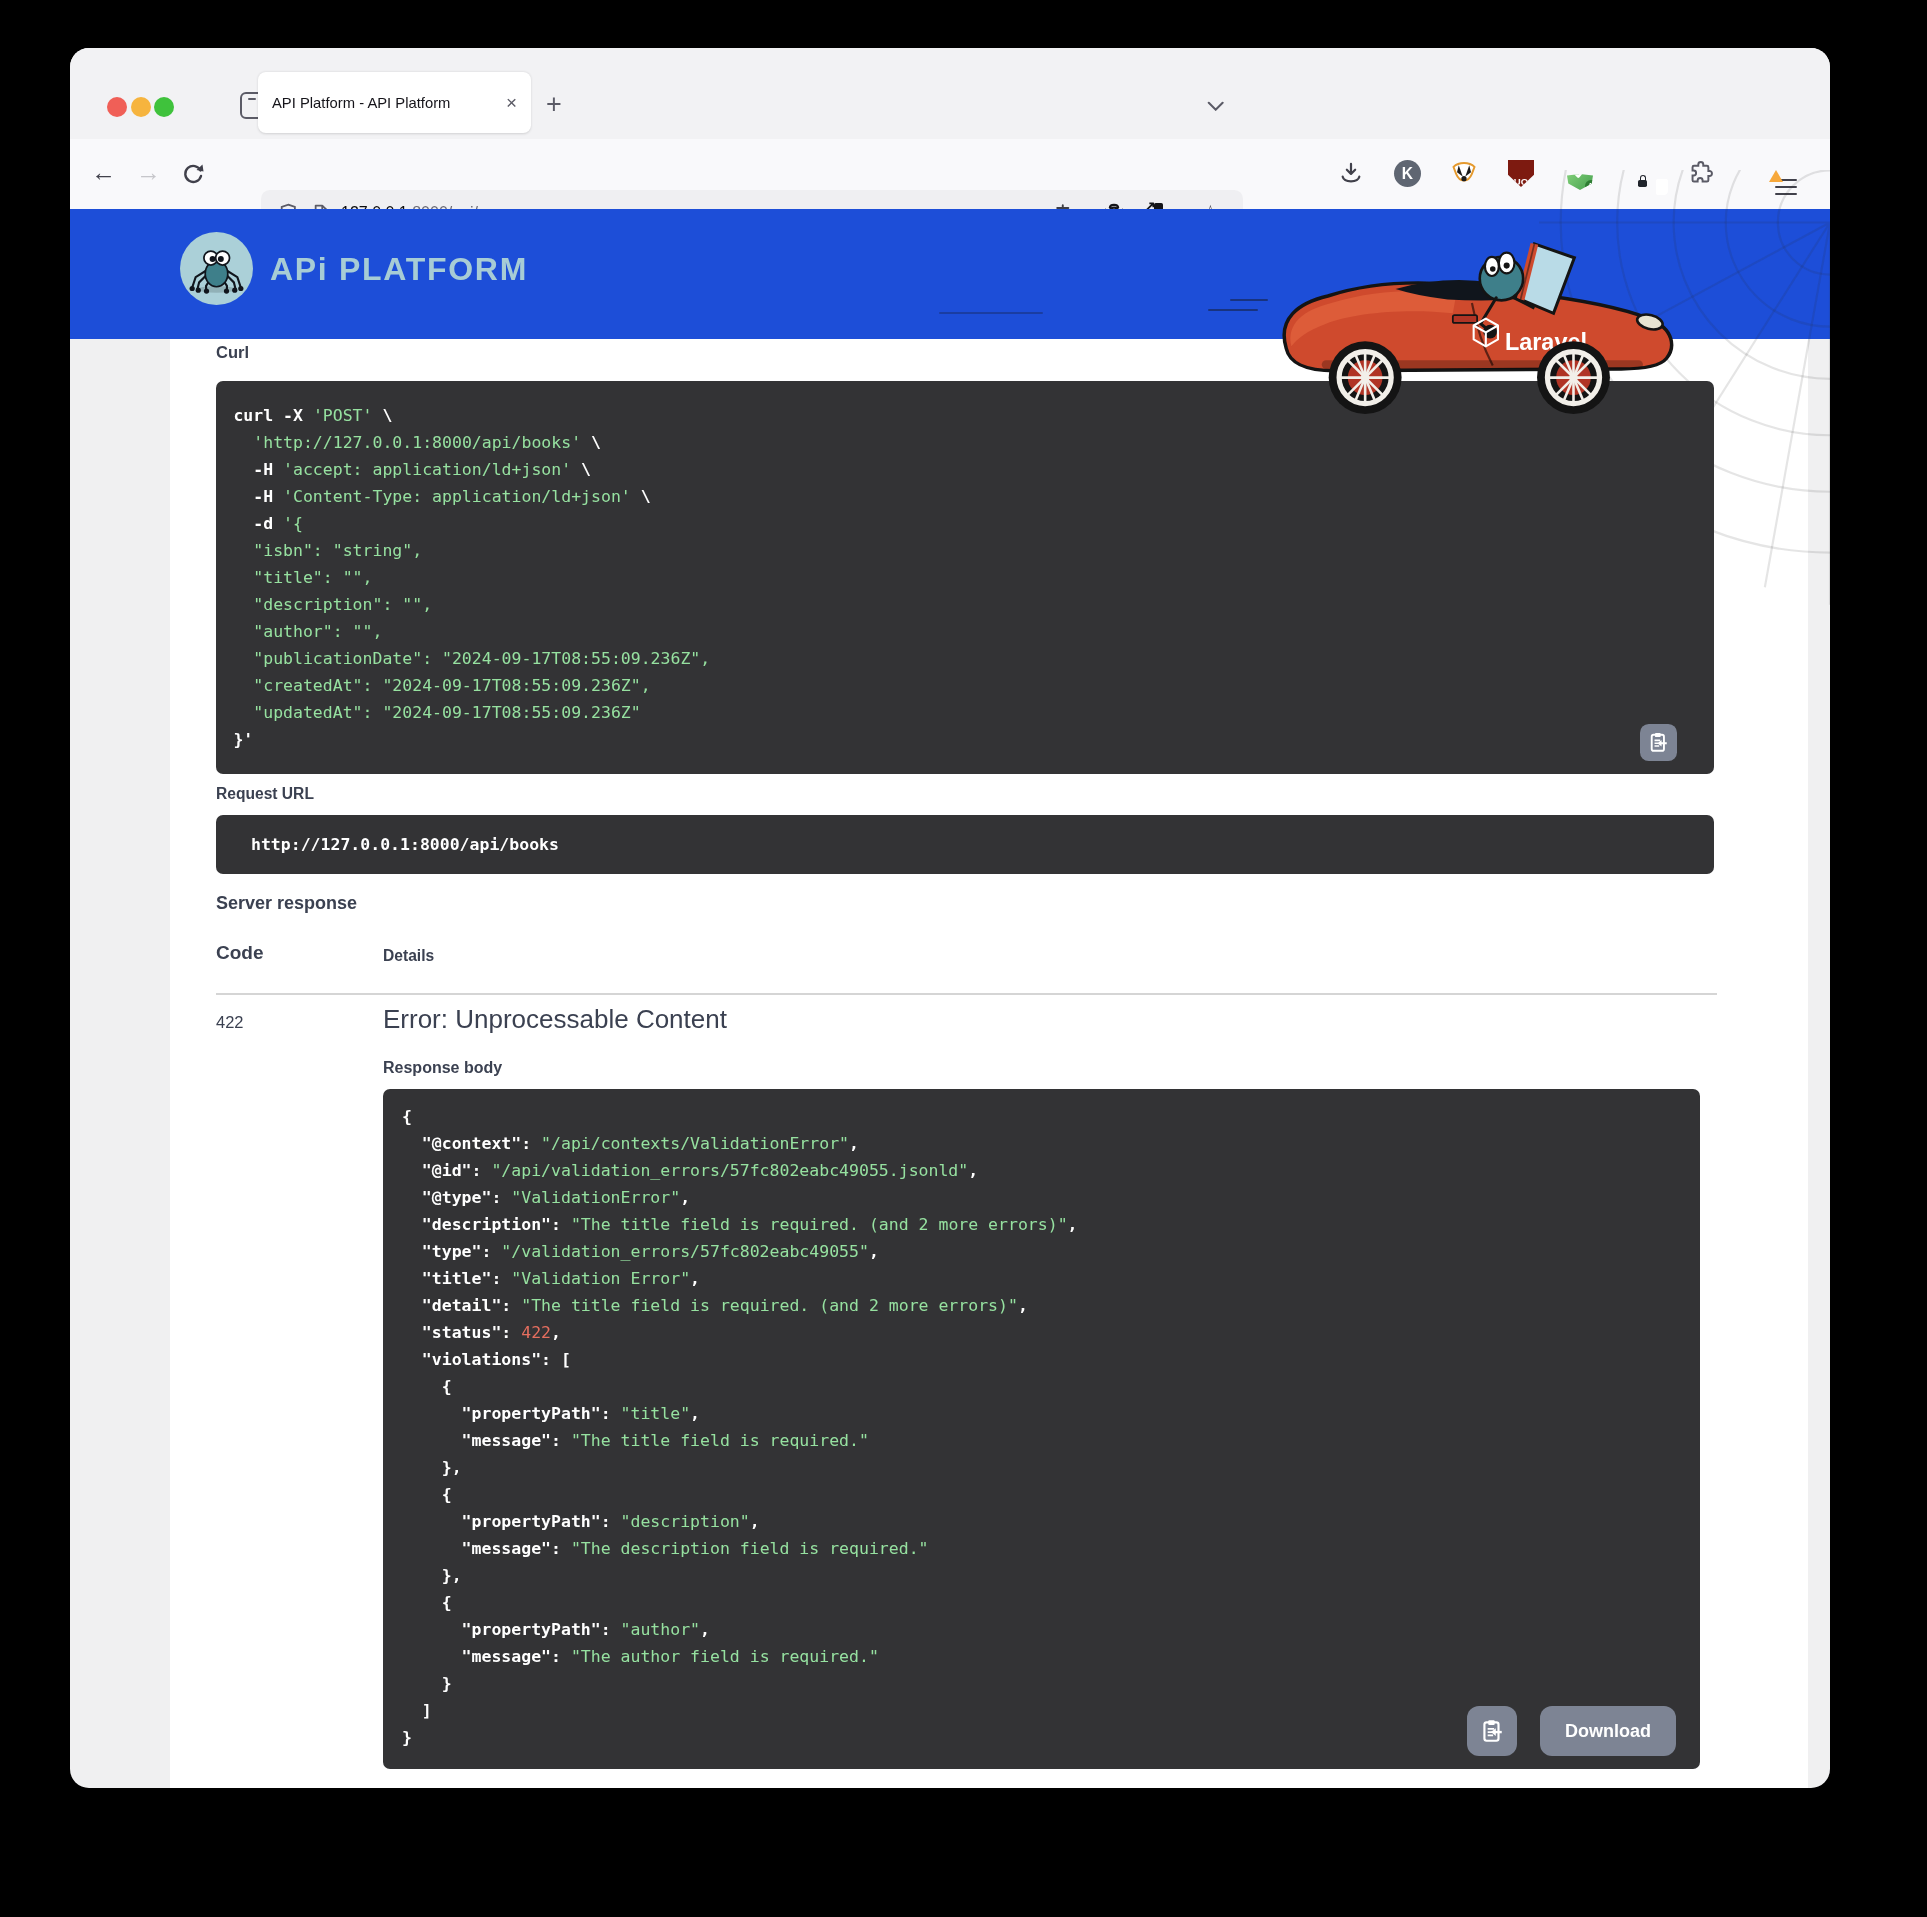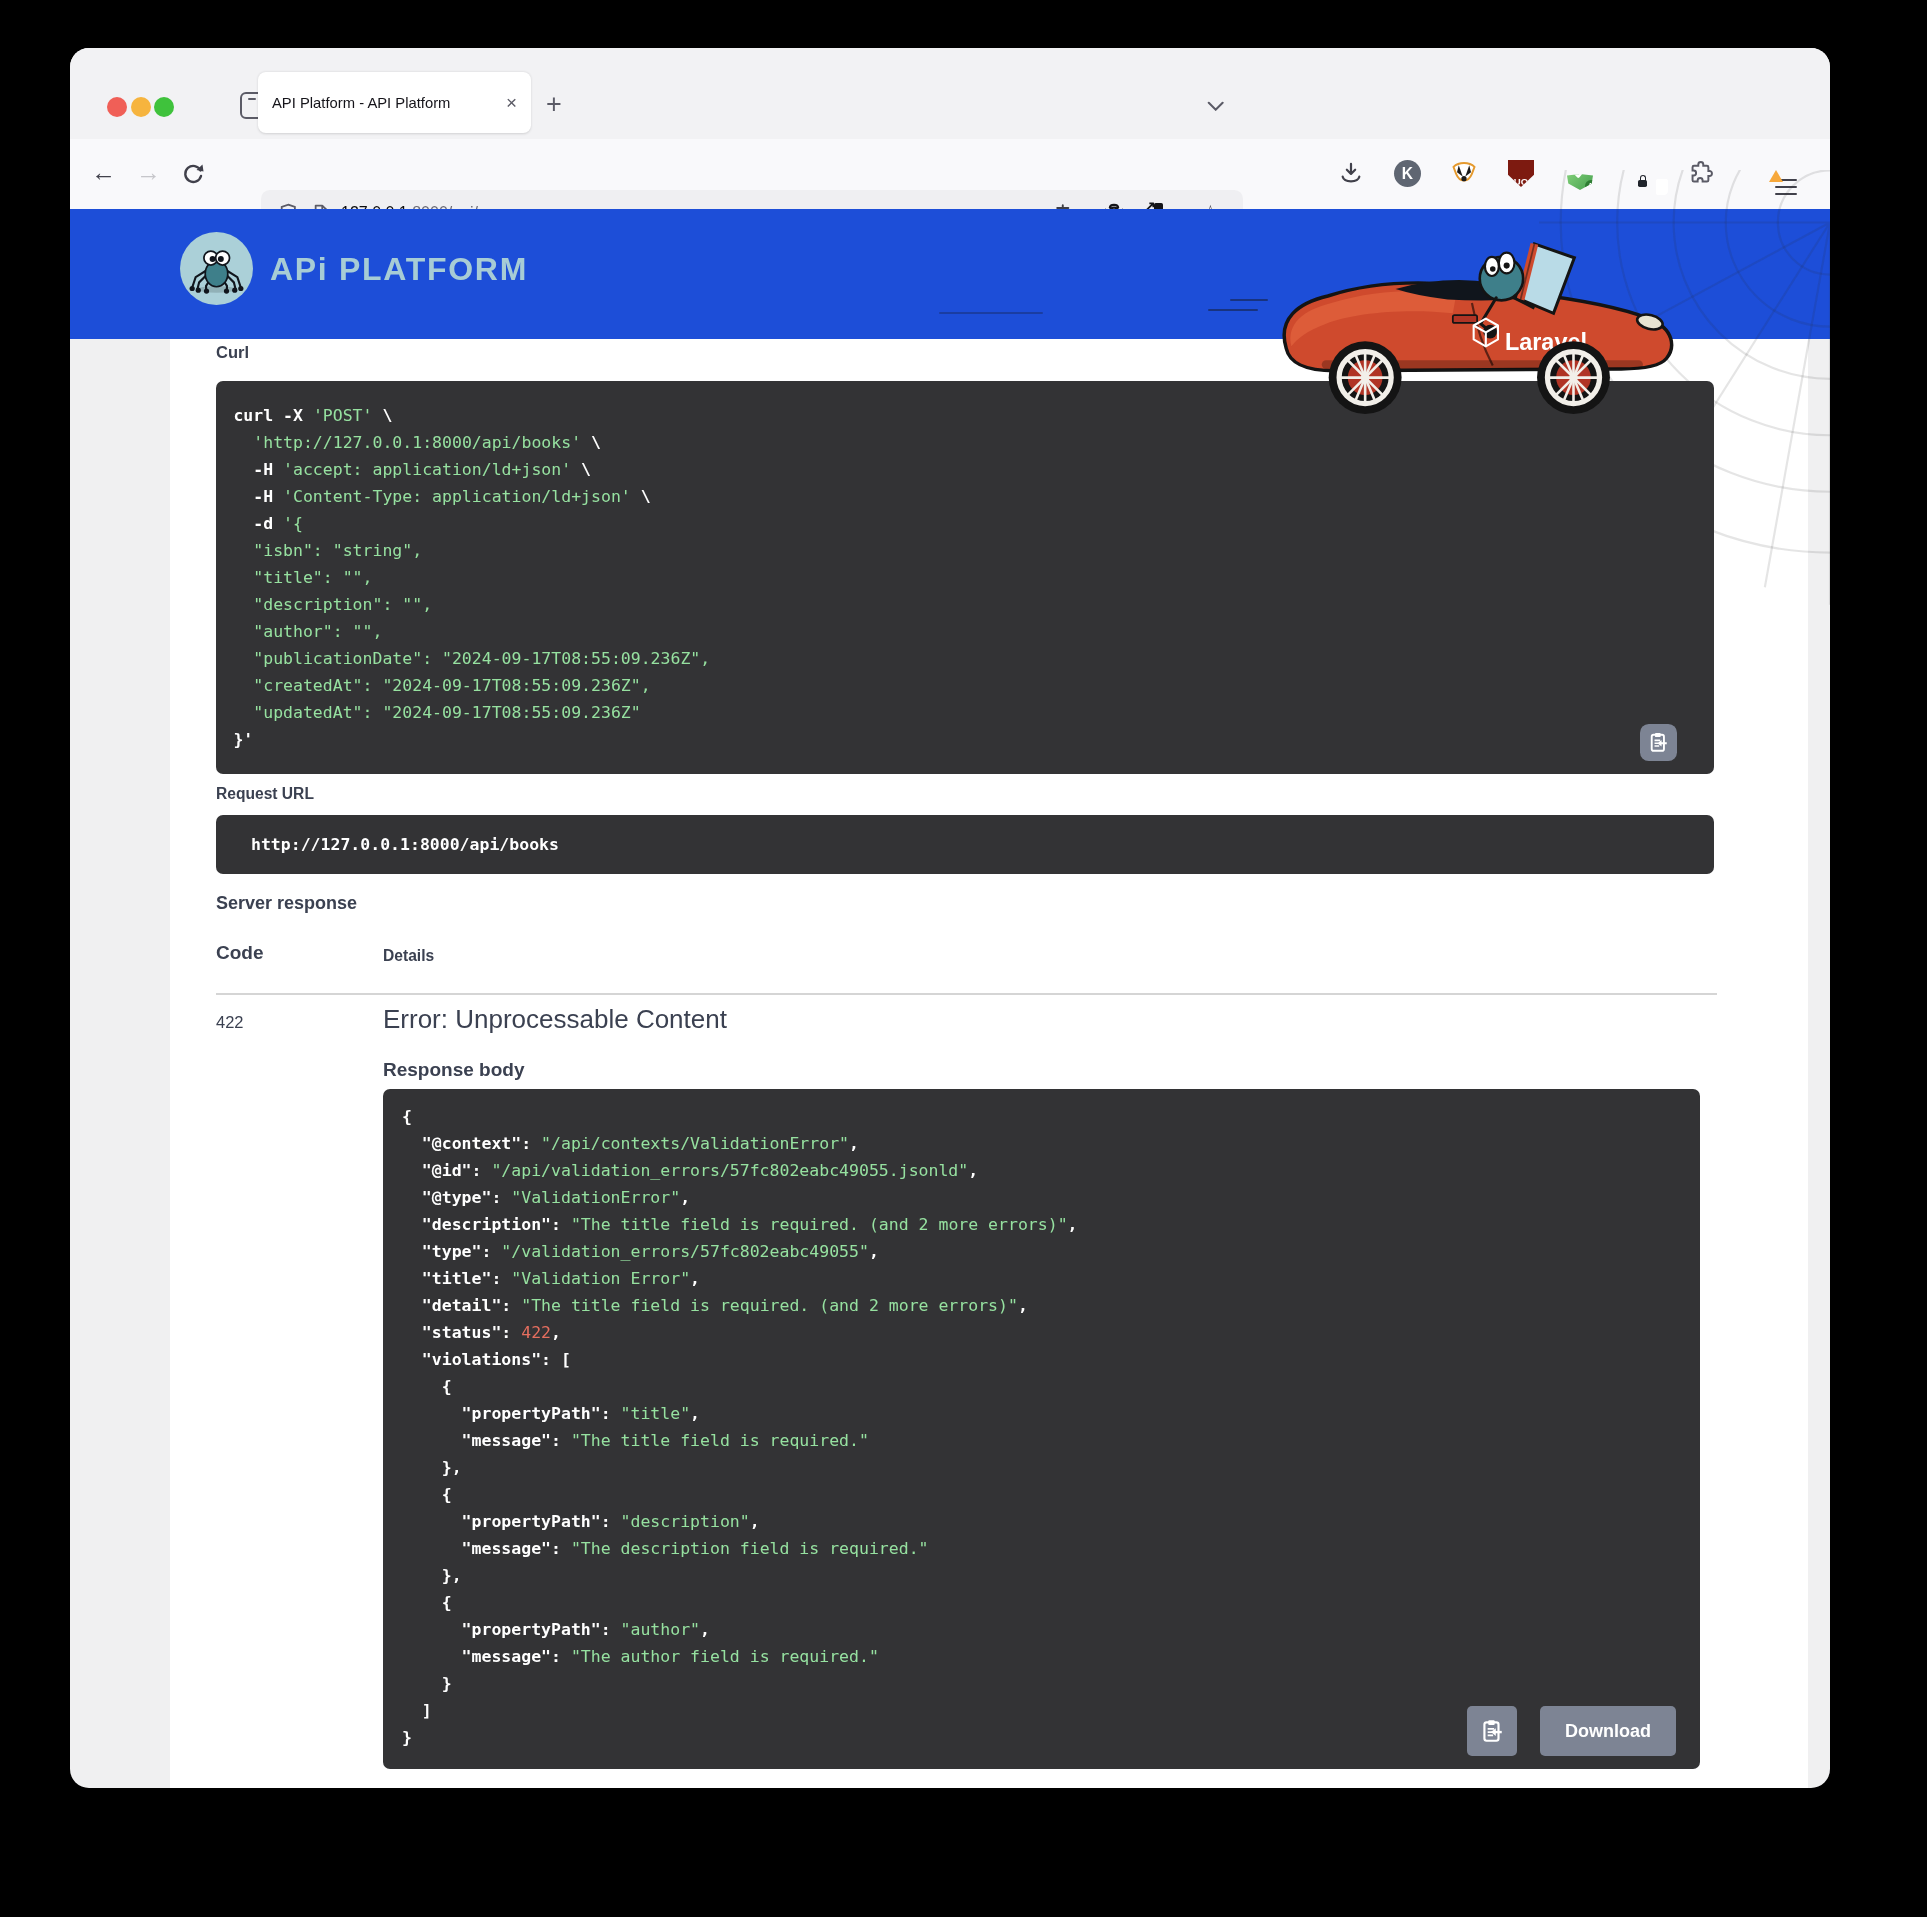--- a/index.html
+++ b/index.html
@@ -67,21 +67,21 @@
   .cl{white-space:pre;line-height:27px;}
   .c-w{color:#fff;font-weight:bold;}
   .c-g{color:#96e1a0;}
   .c-r{color:#e56e5f;}
   .curlblock{left:146px;top:42px;width:1498px;height:393px;padding:21px 17.4px;box-sizing:border-box;}
   .urlblock{left:146px;top:476px;width:1498px;height:59px;display:flex;align-items:center;padding-left:35px;
             box-sizing:border-box;}
   .urlblock span{color:#fff;font-weight:bold;}
   .respblock{left:313px;top:750px;width:1317px;height:680px;padding:14px 19px;box-sizing:border-box;}
   .divider{position:absolute;left:146px;top:654px;width:1501px;height:1.7px;background:#d5d5d5;}
-  .graybtn{position:absolute;background:#7d8494;border-radius:5px;display:flex;align-items:center;
+  .graybtn{position:absolute;background:#7d8494;border-radius:12px;display:flex;align-items:center;
            justify-content:center;z-index:3;border:none;}
   .dl-label{color:#fff;font-weight:bold;font-size:18px;}
   .statusnum{position:absolute;color:#3b4151;font-size:16.5px;}
   .statustxt{position:absolute;color:#3b4151;font-size:26px;}
   
   .web{position:absolute;z-index:2;pointer-events:none;}
   .car{position:absolute;left:1204px;top:184px;width:408px;height:187px;z-index:4;pointer-events:none;}
 </style>
 </head>
 <body>
@@ -321,21 +321,21 @@
     </div>
 
     <span class="lbl" style="left:146px;top:554px;font-size:18px;">Server response</span>
     <span class="lbl" style="left:146px;top:603px;font-size:19px;">Code</span>
     <span class="lbl" style="left:313px;top:608px;font-size:15.6px;">Details</span>
     <div class="divider"></div>
 
     <span class="statusnum" style="left:146px;top:674px;">422</span>
     <span class="statustxt" style="left:313px;top:665px;">Error: Unprocessable Content</span>
 
-    <span class="lbl" style="left:313px;top:720px;font-size:19px;">Response body</span>
+    <span class="lbl" style="left:313px;top:720px;font-size:16px;">Response body</span>
     <div class="codeblock respblock">
         <div class="cl"><span class="c-w">{</span></div>
         <div class="cl"><span class="c-w">  "@context": </span><span class="c-g">"/api/contexts/ValidationError"</span><span class="c-w">,</span></div>
         <div class="cl"><span class="c-w">  "@id": </span><span class="c-g">"/api/validation_errors/57fc802eabc49055.jsonld"</span><span class="c-w">,</span></div>
         <div class="cl"><span class="c-w">  "@type": </span><span class="c-g">"ValidationError"</span><span class="c-w">,</span></div>
         <div class="cl"><span class="c-w">  "description": </span><span class="c-g">"The title field is required. (and 2 more errors)"</span><span class="c-w">,</span></div>
         <div class="cl"><span class="c-w">  "type": </span><span class="c-g">"/validation_errors/57fc802eabc49055"</span><span class="c-w">,</span></div>
         <div class="cl"><span class="c-w">  "title": </span><span class="c-g">"Validation Error"</span><span class="c-w">,</span></div>
         <div class="cl"><span class="c-w">  "detail": </span><span class="c-g">"The title field is required. (and 2 more errors)"</span><span class="c-w">,</span></div>
         <div class="cl"><span class="c-w">  "status": </span><span class="c-r">422</span><span class="c-w">,</span></div>

